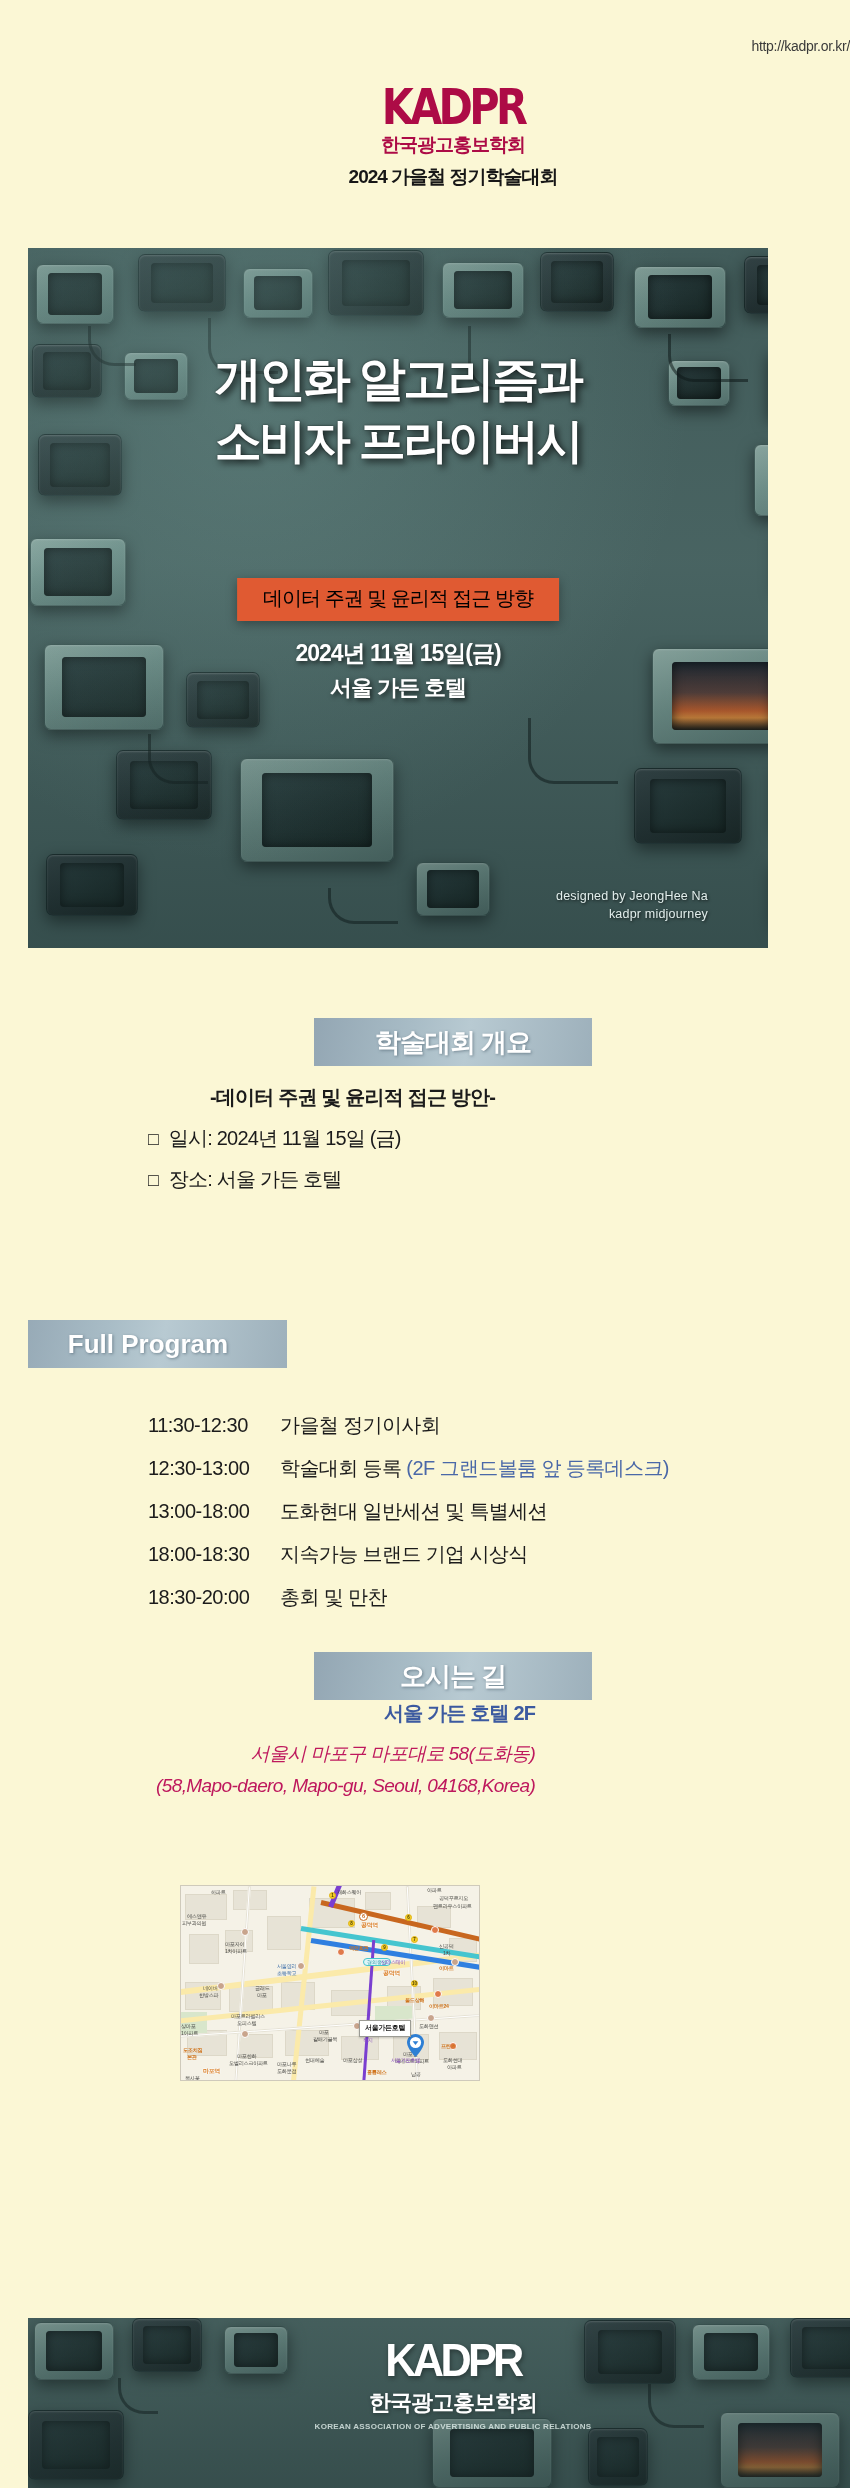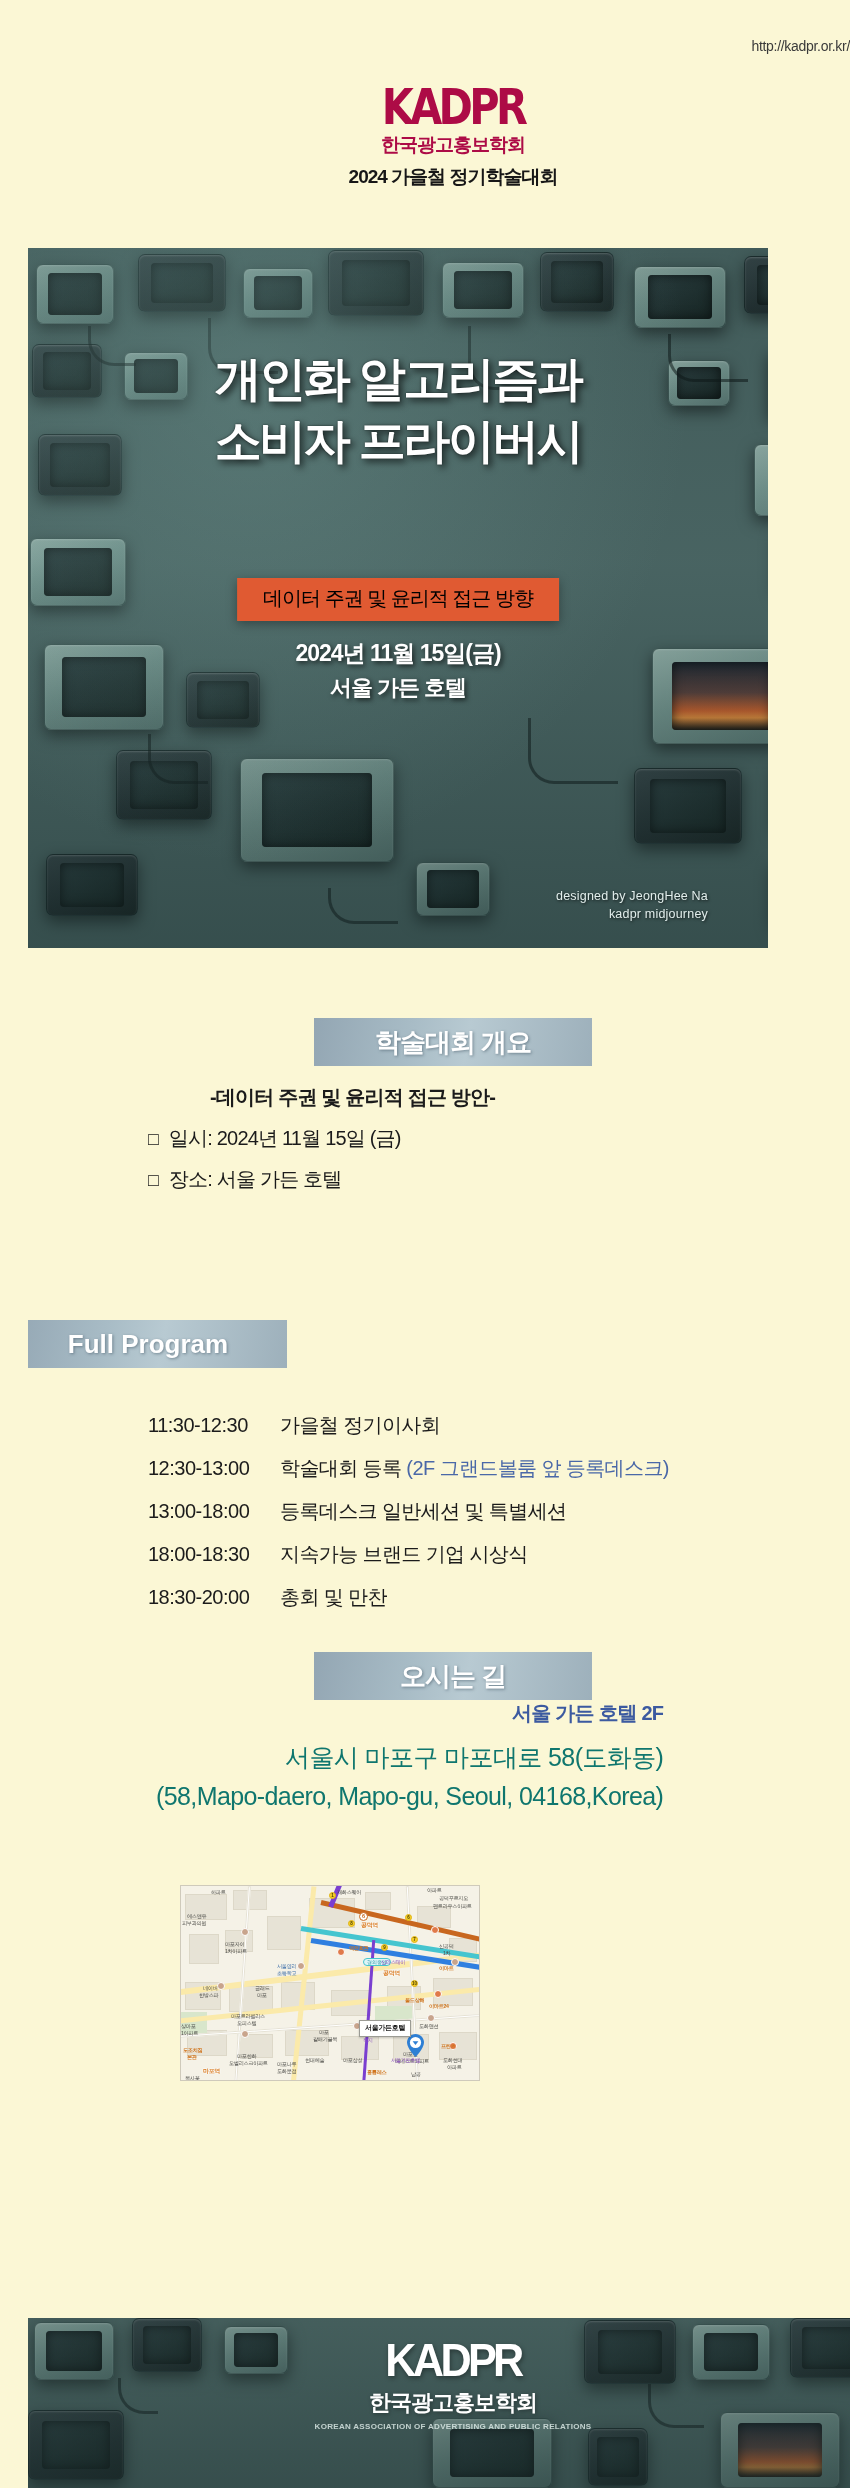--- a/index.html
+++ b/index.html
@@ -243,25 +243,26 @@
     text-align: right;
   }
   .dir-venue {
     font-size: 20px;
     font-weight: bold;
     color: #3c5aa0;
     letter-spacing: -0.8px;
     margin-bottom: 14px;
   }
   .dir-addr {
-    font-size: 25px;
-    color: #0f766e;
+    font-size: 19px;
+    color: #be185d;
     letter-spacing: -0.6px;
     margin-bottom: 8px;
     white-space: nowrap;
+    font-style: italic;
   }
 
   
   .map {
     position: absolute;
     left: 152px;
     top: 1885px;
     width: 300px;
     height: 196px;
     background: #f4f1e8;
@@ -505,21 +506,21 @@
   </div>
 
   <div class="program">
     <div class="pg-row">
       <span class="pg-time">11:30-12:30</span><span>가을철 정기이사회</span>
     </div>
     <div class="pg-row">
       <span class="pg-time">12:30-13:00</span><span>학술대회 등록</span> <span class="pg-note">(2F 그랜드볼룸 앞 등록데스크)</span>
     </div>
     <div class="pg-row">
-      <span class="pg-time">13:00-18:00</span><span>등록데스크 일반세션 및 특별세션</span>
+      <span class="pg-time">13:00-18:00</span><span>도화현대 일반세션 및 특별세션</span>
     </div>
     <div class="pg-row">
       <span class="pg-time">18:00-18:30</span><span>지속가능 브랜드 기업 시상식</span>
     </div>
     <div class="pg-row">
       <span class="pg-time">18:30-20:00</span><span>총회 및 만찬</span>
     </div>
   </div>
 
   <div class="sec-head" style="top:1652px;">

